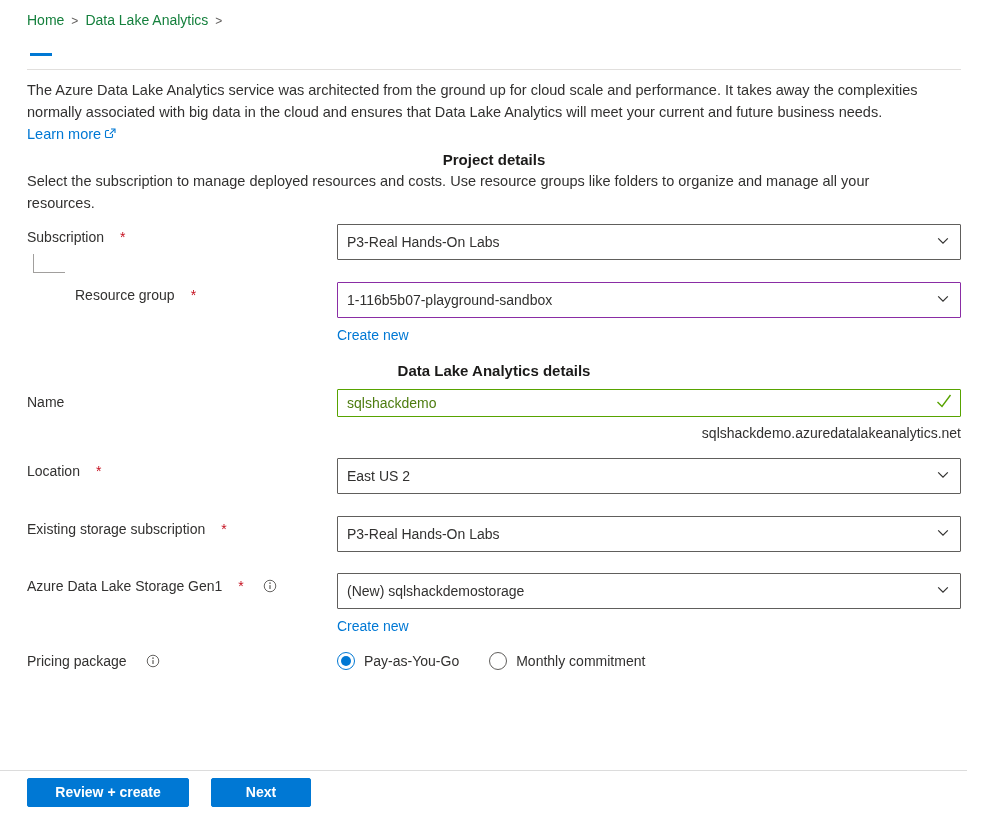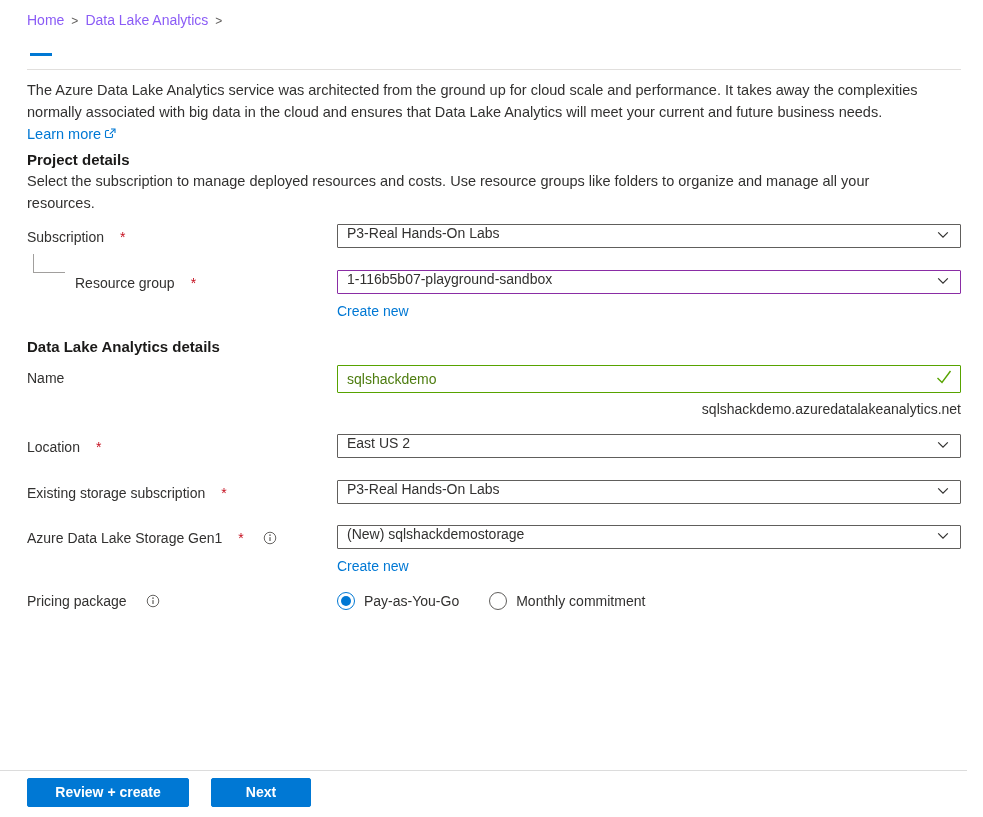--- a/index.html
+++ b/index.html
@@ -9,52 +9,52 @@
     background: #ffffff;
     font-family: "Liberation Sans", sans-serif;
     color: #323130;
     overflow: hidden;
     position: relative;
   }
   .page { padding: 10px 22px 0 27px; height: 100%; position: relative; }
 
   
   .breadcrumb { display: flex; align-items: center; gap: 7px; font-size: 14px; height: 20px; }
-  .crumb-link { color: #8b5cf6; text-decoration: none; cursor: pointer; }
+  .crumb-link { color: #15803d; text-decoration: none; cursor: pointer; }
   .crumb-sep { color: #605e5c; font-size: 12px; padding-top: 1px; }
 
   
   h1.page-title { margin: 15px 0 0 0; font-size: 28px; font-weight: 700; color: #1b1a19; letter-spacing: -0.2px; }
   .tab-indicator { width: 22px; height: 3px; background: #0078d4; margin: 23px 0 0 3px; }
   .divider { border: none; border-top: 1px solid #e1dfdd; margin: 13px 0 0 0; }
 
   
   .intro { font-size: 14.5px; line-height: 22px; margin: 9px 0 0 0; max-width: 933px; }
   .learn-more { color: #0078d4; text-decoration: none; cursor: pointer; white-space: nowrap; }
   .ext-icon { margin-left: 3px; vertical-align: -1px; }
 
   
-  .section-heading { font-size: 15px; font-weight: 700; color: #1b1a19; margin: 5px 0 0 0; }
+  .section-heading { font-size: 15px; font-weight: 700; color: #1b1a19; margin: 5px 0 0 0; text-align: center; }
   .section-desc { font-size: 14.5px; line-height: 22px; margin: 2px 0 0 0; max-width: 900px; }
 
   
   .form { margin-top: 10px; position: relative; }
   .row { display: flex; align-items: flex-start; margin-bottom: 22px; }
   .label-col { width: 310px; flex: 0 0 310px; padding-top: 5px; font-size: 14px;
                display: flex; align-items: center; gap: 16px; }
   .label-col.indent { padding-left: 48px; }
   .control-col { flex: 1 1 auto; min-width: 0; }
   .req { color: #c50f1f; font-weight: 400; }
   .info-icon { display: inline-flex; margin-left: 3px; cursor: default; }
 
   .connector { position: absolute; left: 6px; top: 30px; width: 32px; height: 19px;
                border-left: 1px solid #a19f9d; border-bottom: 1px solid #a19f9d; }
 
-  .dropdown { position: relative; height: 24px; border: 1px solid #605e5c; background: #fff;
-              display: flex; padding: 0 30px 0 9px; font-size: 14px;
+  .dropdown { position: relative; height: 36px; border: 1px solid #605e5c; background: #fff;
+              display: flex; align-items: center; padding: 0 30px 0 9px; font-size: 14px;
               cursor: pointer; border-radius: 1px; }
   .dropdown.focus-purple { border-color: #8a2da5; }
   .dropdown .chevron { position: absolute; right: 10px; top: 50%; transform: translateY(-50%); }
 
   .input-wrap { position: relative; }
   .text-input { width: 100%; height: 28px; border: 1px solid #57a300; border-radius: 1px;
                 padding: 0 30px 0 9px; font-size: 14px; font-family: inherit; color: #4d7c0f;
                 outline: none; }
   .check-icon { position: absolute; right: 9px; top: 50%; transform: translateY(-50%); }
 

